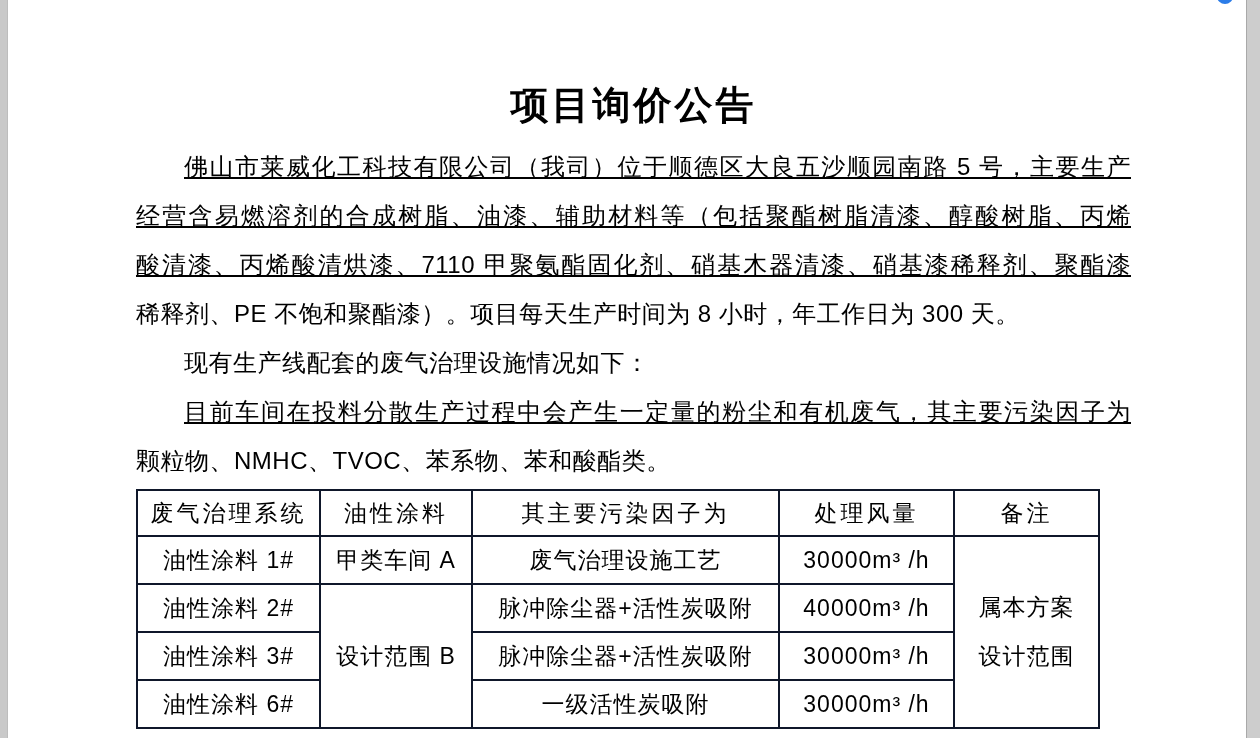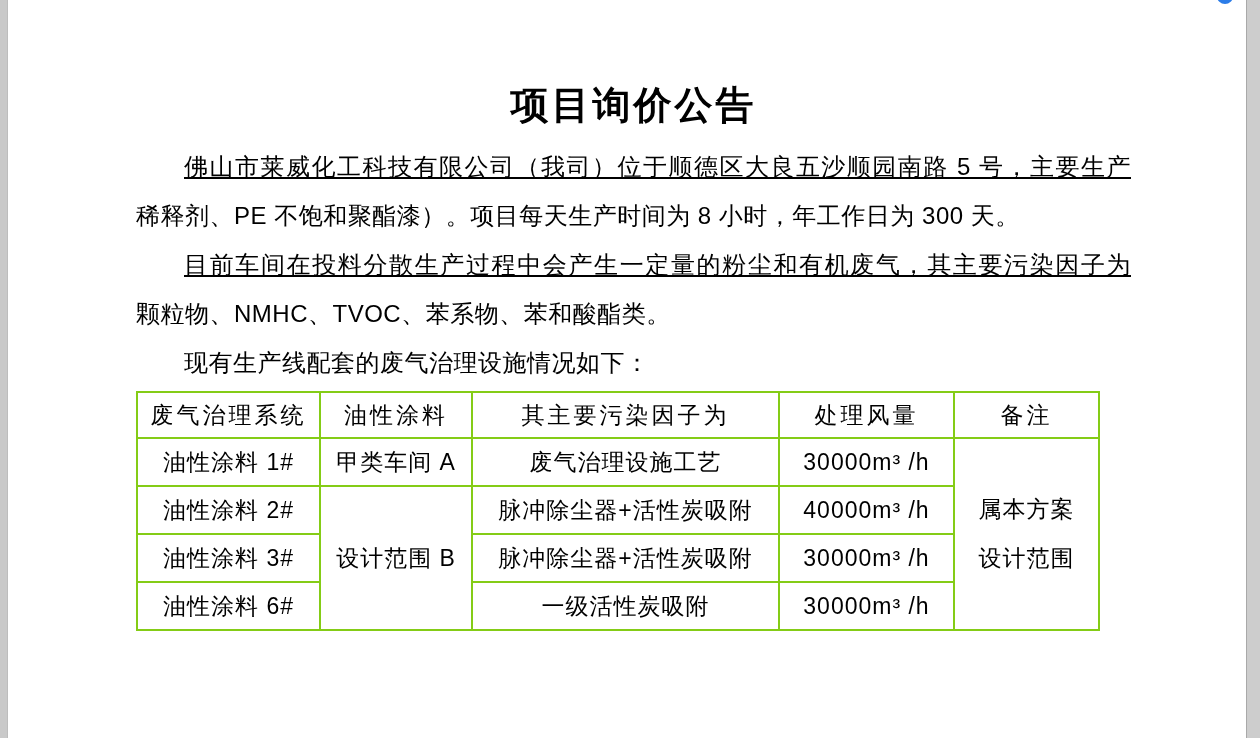--- a/index.html
+++ b/index.html
@@ -69,21 +69,21 @@
   .indent {
     text-indent: 48px;
   }
   table.gas-table {
     border-collapse: collapse;
     table-layout: fixed;
     width: 962px;
     margin-top: 4px;
   }
   .gas-table th, .gas-table td {
-    border: 2px solid #84cc16;
+    border: 2px solid #0f172a;
     text-align: center;
     vertical-align: middle;
     font-size: 23px;
     font-weight: normal;
     padding: 0;
     overflow: hidden;
   }
   .gas-table th {
     height: 44px;
     letter-spacing: 3px;
@@ -101,30 +101,32 @@
 
 <div class="viewport">
 
   <div class="page">
     <div class="content">
 
       <div class="doc-title">项目询价公告</div>
 
       <div>
         <div class="line fill indent">佛山市莱威化工科技有限公司（我司）位于顺德区大良五沙顺园南路 5 号，主要生产</div>
+        <div class="line fill">经营含易燃溶剂的合成树脂、油漆、辅助材料等（包括聚酯树脂清漆、醇酸树脂、丙烯</div>
+        <div class="line fill">酸清漆、丙烯酸清烘漆、7110 甲聚氨酯固化剂、硝基木器清漆、硝基漆稀释剂、聚酯漆</div>
         <div class="line">稀释剂、PE 不饱和聚酯漆）。项目每天生产时间为 8 小时，年工作日为 300 天。</div>
+      </div>
+
+      <div>
+        <div class="line indent">现有生产线配套的废气治理设施情况如下：</div>
       </div>
 
       <div>
         <div class="line fill indent">目前车间在投料分散生产过程中会产生一定量的粉尘和有机废气，其主要污染因子为</div>
         <div class="line">颗粒物、NMHC、TVOC、苯系物、苯和酸酯类。</div>
-      </div>
-
-      <div>
-        <div class="line indent">现有生产线配套的废气治理设施情况如下：</div>
       </div>
 
       <table class="gas-table">
         <colgroup>
           <col style="width:183px">
           <col style="width:152px">
           <col style="width:307px">
           <col style="width:175px">
           <col style="width:145px">
         </colgroup>

